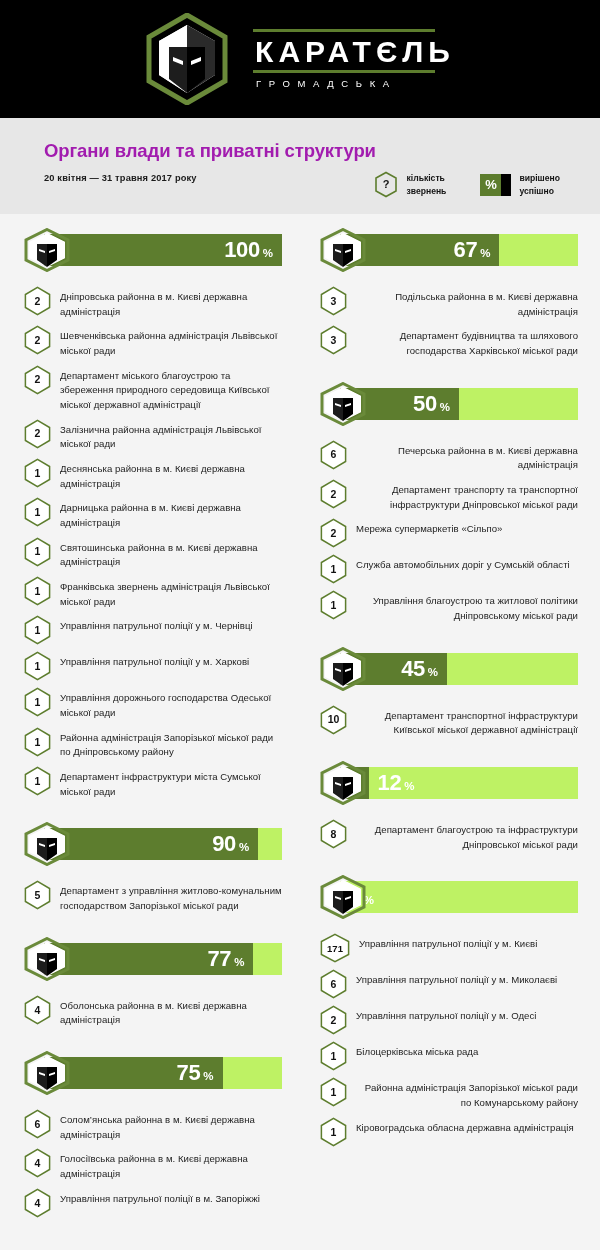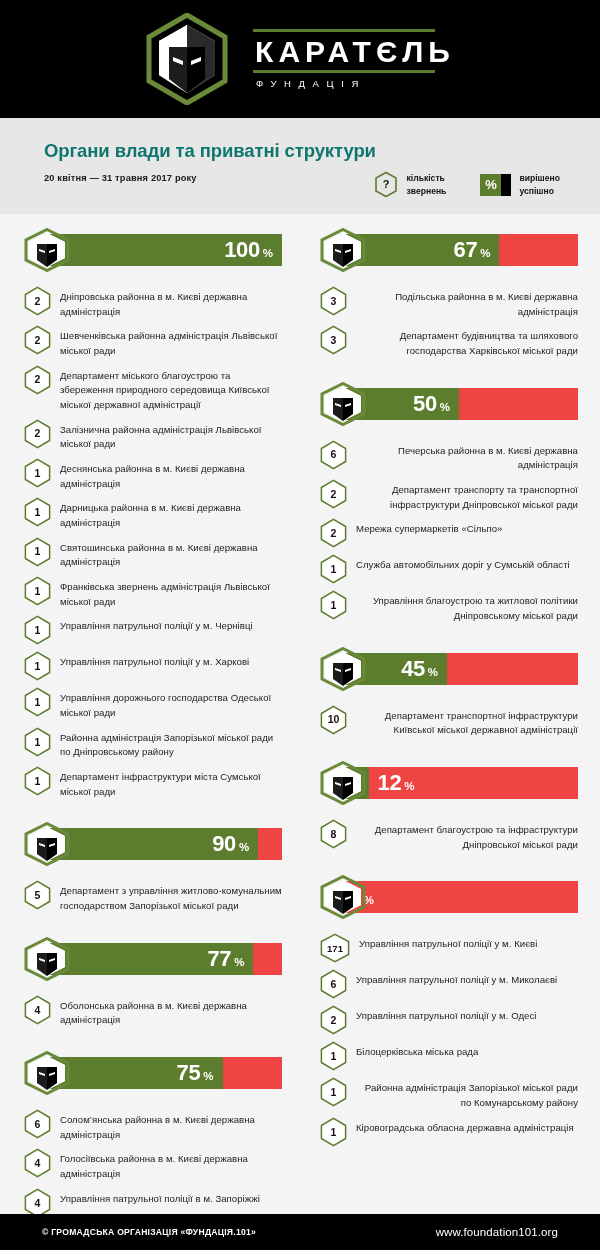--- a/index.html
+++ b/index.html
@@ -53,21 +53,21 @@
   
   .titleblock {
     background: #e7e7e7;
     padding: 22px 44px 18px 44px;
     position: relative;
     min-height: 96px;
   }
   .page-title {
     font-size: 18.5px;
     font-weight: 700;
-    color: #0f766e;
+    color: #a21caf;
     letter-spacing: -0.1px;
   }
   .date-range {
     margin-top: 11px;
     font-size: 9.3px;
     font-weight: 700;
     color: #1b1b1b;
     letter-spacing: 0.15px;
   }
   .legend {
@@ -114,21 +114,21 @@
     position: relative;
     height: 44px;
     margin-bottom: 11px;
   }
   .bar-track {
     position: absolute;
     left: 22px;
     top: 6px;
     right: 0;
     height: 32px;
-    background: #ef4444;
+    background: #bef264;
     display: flex;
     align-items: center;
   }
   .bar-fill {
     height: 32px;
     background: #5d7d2e;
     position: relative;
     flex: 0 0 auto;
   }
   .bar-value {
@@ -239,21 +239,21 @@
         <path d="M24,34 L42,34 L42,80 L24,66 Z" fill="#1d1d1d"></path>
         <path d="M60,34 L42,34 L42,80 L60,66 Z" fill="#000000"></path>
         <path d="M28,44 L38,48 L38,52 L28,48 Z" fill="#ffffff"></path>
         <path d="M56,44 L46,48 L46,52 L56,48 Z" fill="#ffffff"></path>
       </svg>
     </div>
     <div class="brand-text">
       <div class="brand-rule"></div>
       <div class="brand-name">КАРАТЄЛЬ</div>
       <div class="brand-rule"></div>
-      <div class="brand-sub">ФУНДАЦІЯ</div>
+      <div class="brand-sub">ГРОМАДСЬКА</div>
     </div>
   </div>
 
   <div class="titleblock">
     <div class="page-title">Органи влади та приватні структури</div>
     <div class="date-range">20 квітня — 31 травня 2017 року</div>
 
     <div class="legend">
       <div class="legend-item">
         <div class="legend-hex">
@@ -762,18 +762,14 @@
     <polygon points="13.5,1.4 25.6,8.5 25.6,21.5 13.5,28.6 1.4,21.5 1.4,8.5" fill="#ffffff" stroke="#5d7d2e" stroke-width="1.5"></polygon>
   </svg>
               <span class="hex-num">1</span>
             </div>
             <div class="entry-label">Кіровоградська обласна державна адміністрація</div>
           </div>
         </div>
       </div>
   </div>
 
-  <div class="footer">
-    <div class="footer-left">© ГРОМАДСЬКА ОРГАНІЗАЦІЯ «ФУНДАЦІЯ.101»</div>
-    <div class="footer-right">www.foundation101.org</div>
-  </div>
 
 </div>
 
 </body></html>

